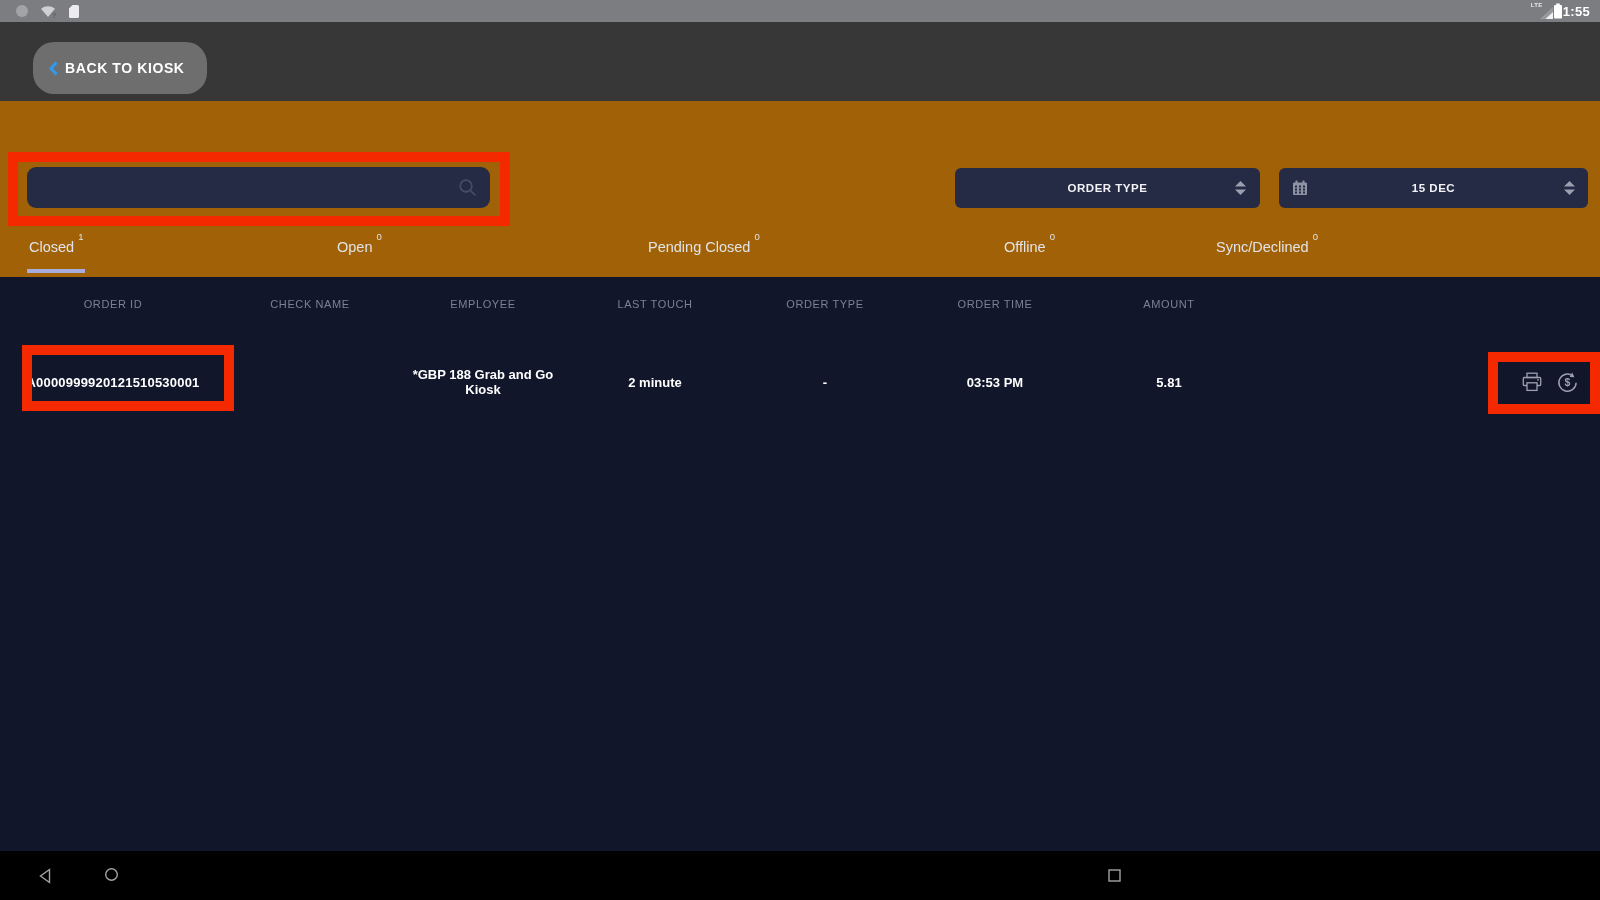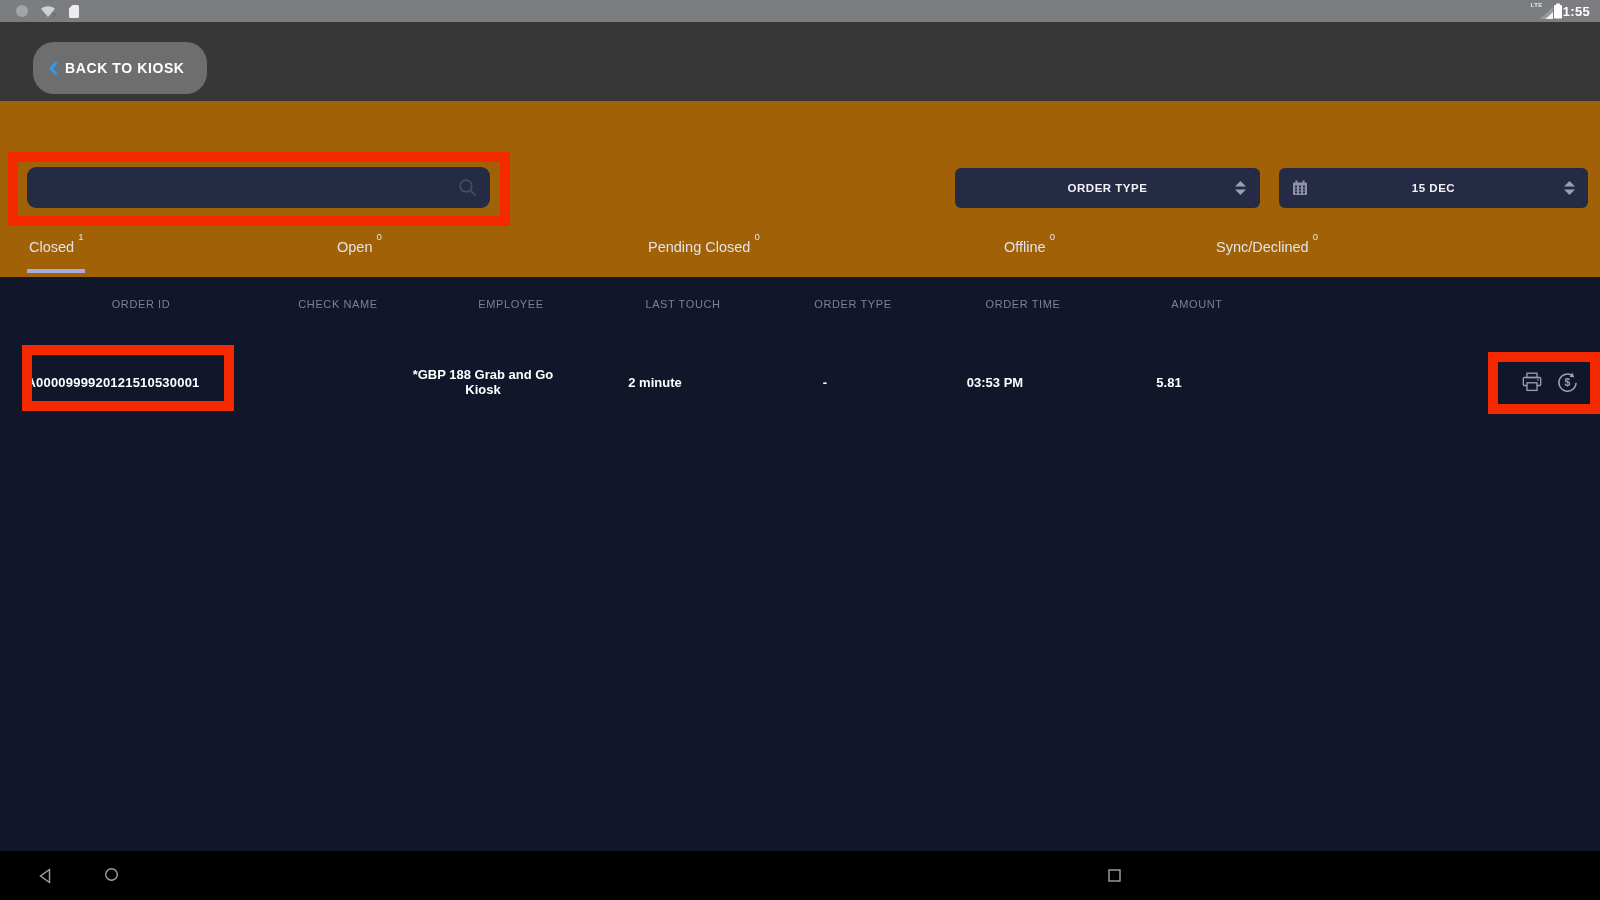--- a/index.html
+++ b/index.html
@@ -55,21 +55,21 @@
   .tab .tab-label { display:inline-block; padding-top:8px; }
   .tab .tab-count { font-size:9.5px; position:relative; top:-12px; margin-left:4px; }
   .tab .tab-underline { display:none; }
   .tab.active .tab-underline {
     display:block; position:absolute; left:-2px; bottom:0; width:58px; height:4px;
     background:#a6addc;
   }
   
   .table { position:absolute; top:176px; left:0; width:1600px; height:574px; background:#11162b; }
   .grid-row { display:grid; grid-template-columns:226px 168px 178px 166px 174px 166px 182px 1fr; align-items:center; }
-  .thead { height:54px;padding-left:28px; }
+  .thead { height:54px; }
   .thead span { text-align:center; color:#7c8194; font-size:11px; letter-spacing:0.6px; }
   .trow { height:102px; color:#fff; }
   .trow .cell { text-align:center; font-weight:bold; font-size:13px; }
   .cell-order-id { font-size:9.5px; letter-spacing:0.2px; }
   .row-actions { display:flex; justify-content:flex-end; align-items:center; gap:13px; padding-right:21px; }
   .icon-btn { background:none; border:none; cursor:pointer; padding:0; line-height:0; }
   
   .navbar { position:absolute; bottom:0; left:0; width:1600px; height:49px; background:#000; }
   .nav-icon { position:absolute; top:17px; line-height:0; background:none; border:none; cursor:pointer; padding:0;}
   .nav-back { left:38px; }

